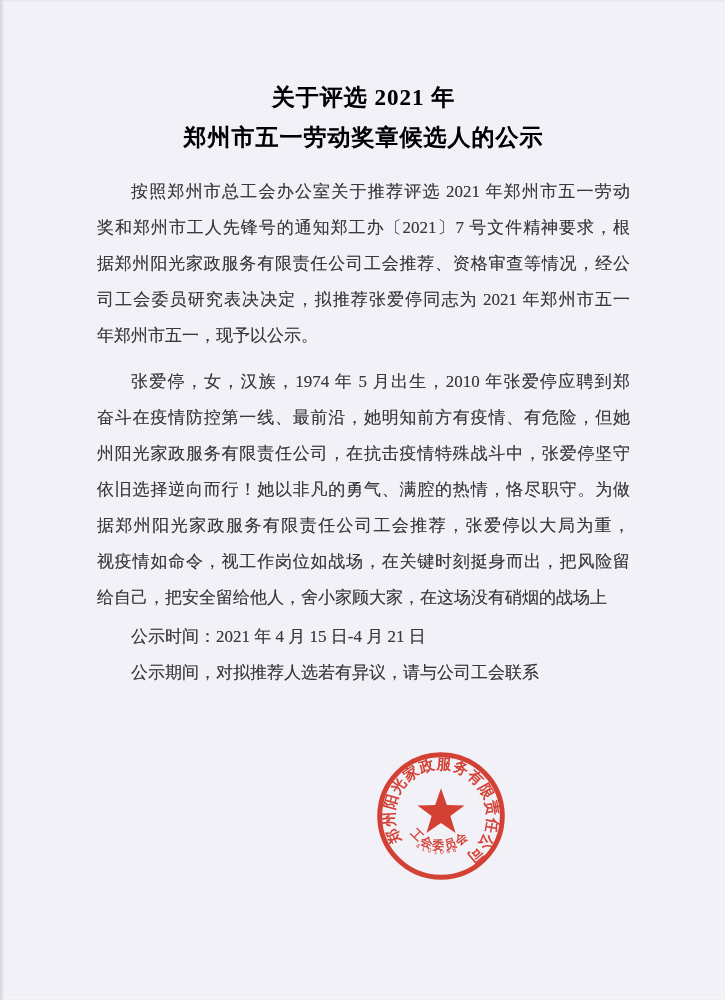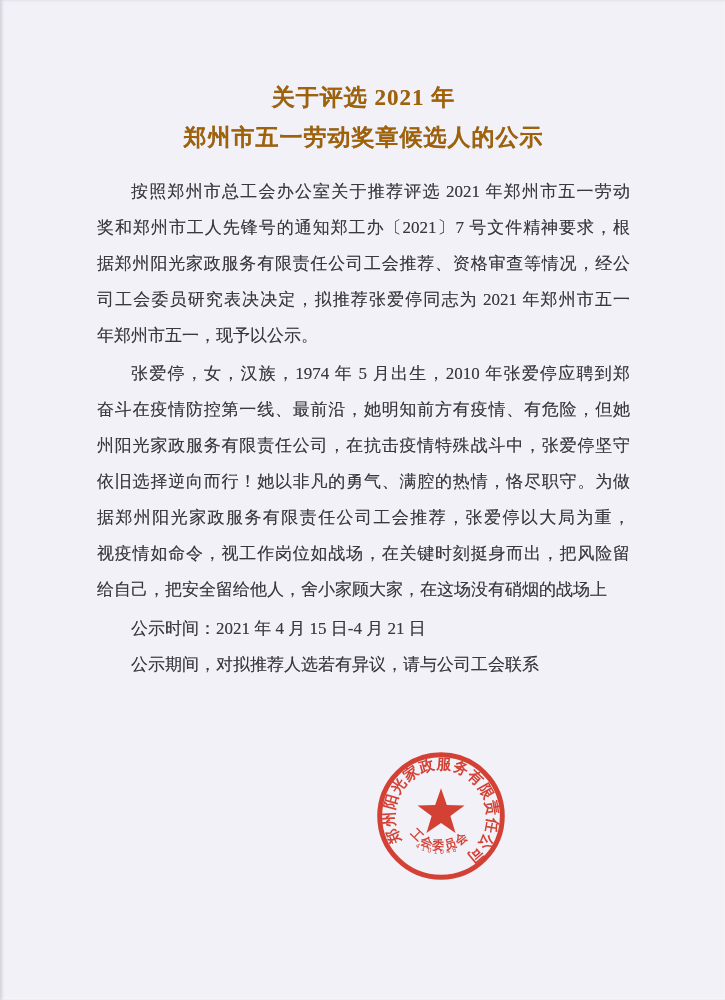--- a/index.html
+++ b/index.html
@@ -21,38 +21,38 @@
     left:97px;top:78px;width:533px;
     color:#3a383d;
     text-shadow:0 0 .5px rgba(70,68,75,.55);
   }
   .title{
     font-size:23px;
     font-weight:bold;
     line-height:40px;
     letter-spacing:1px;
     text-align:center;
-    color:#a16207;
+    color:#000000;
     margin:0 0 16px 0;
   }
   .para, .info-block, .sig{
     font-size:17px;
     line-height:36px;
   }
   .para div{
     text-align:justify;
     text-align-last:justify;
   }
   .para div:last-child{
     text-align-last:left;
   }
   .para div:first-child{
     text-indent:2em;
   }
-  .para + .para{margin-top:2px;}
+  .para + .para{margin-top:10px;}
   .info-block{margin-top:3px;}
   .info-block div{
     padding-left:2em;
     text-align:left;
   }
   .seal{
     position:absolute;
     left:352px;top:727px;
     width:178px;height:178px;
     mix-blend-mode:multiply;

